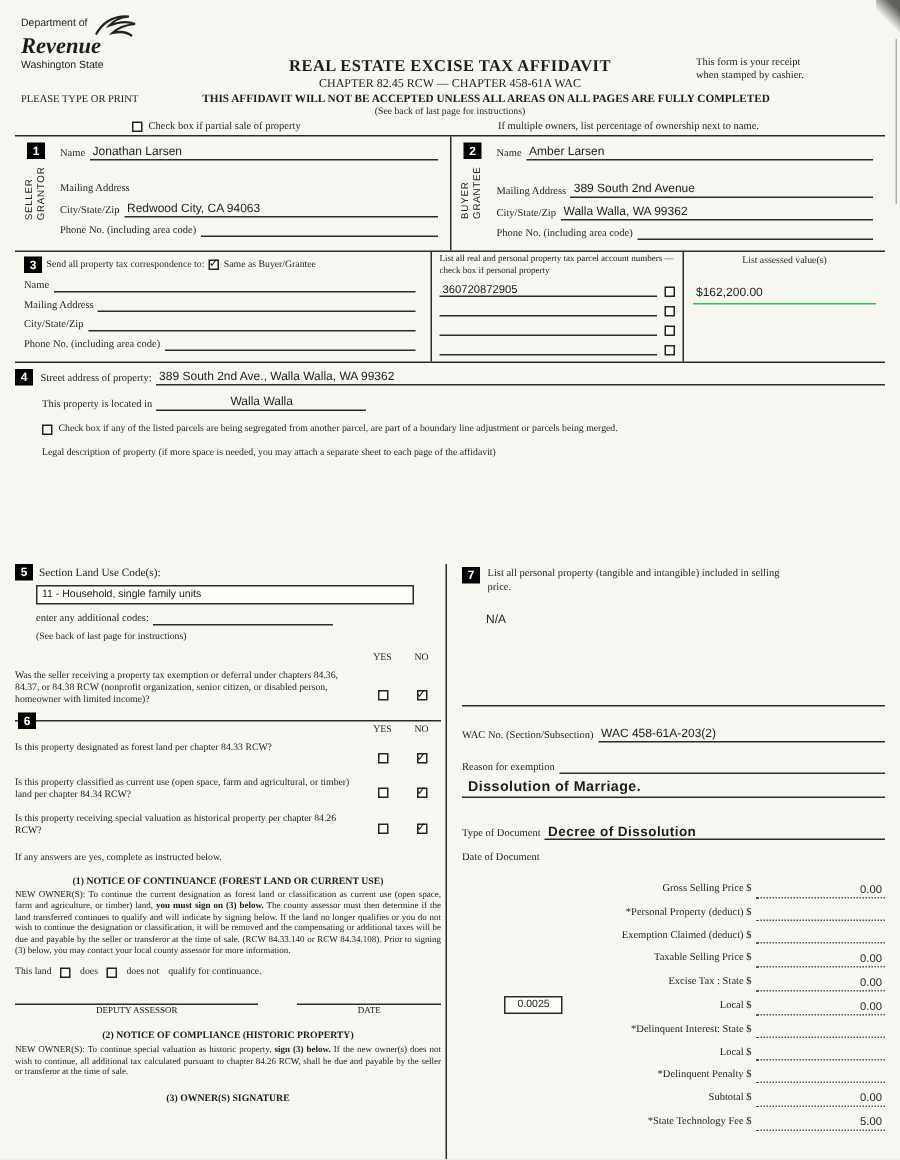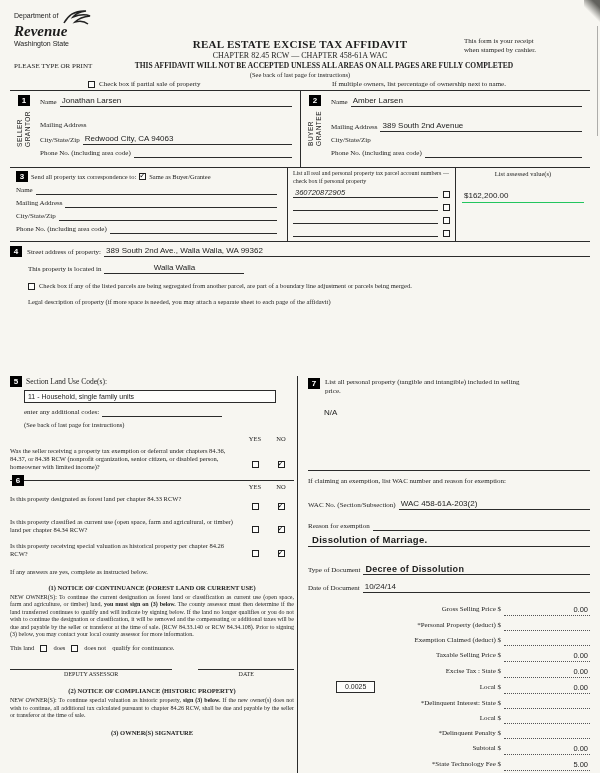--- a/index.html
+++ b/index.html
@@ -29,21 +29,21 @@
                font-family:"Liberation Sans", sans-serif; font-size:8px; line-height:10px; white-space:nowrap; }
   .vl { writing-mode:vertical-rl; transform:rotate(180deg); font:6.5px "Liberation Sans", sans-serif;
         letter-spacing:.5px; color:#222; }
   .half { width:50%; position:relative; padding:4px 8px 3px 30px; }
   .sec12 { left:10px; top:90px; width:580px; height:78px; border-top:1px solid #2b2b2b;
            border-bottom:1px solid #2b2b2b; display:flex; }
   .sec3 { left:10px; top:168px; width:580px; height:74px; border-bottom:1px solid #2b2b2b; display:flex; }
   .col1 { width:277px; padding:3px 10px 3px 6px; }
   .col2 { width:168px; border-left:1px solid #2b2b2b; padding:2px 5px; }
   .col3 { flex:1; border-left:1px solid #2b2b2b; padding:2px 6px; }
-  .prow2 { display:flex; align-items:flex-end; margin-top:4px;font-style:italic; }
+  .prow2 { display:flex; align-items:flex-end; margin-top:4px; }
   .pv { flex:1; border-bottom:1px solid #2b2b2b; font-family:"Liberation Sans",sans-serif;
         font-size:7.5px; line-height:9px; padding-left:2px; min-height:9px; }
   .sec4 { left:10px; top:242px; width:580px; }
   .leftcol  { left:10px;  top:376px; width:284px; }
   .rightcol { left:297px; top:376px; width:293px; height:397px; border-left:1px solid #2b2b2b; padding:2px 0 0 10px; }
   .yn { width:26px; text-align:center; flex:none; }
   .qrow { display:flex; align-items:flex-end; margin-top:4px; }
   .qrow .qt { flex:1; }
   .divrow { position:relative; border-top:1px solid #2b2b2b; height:13px; margin-top:9px; }
   .para { font-size:6px; line-height:7.4px; text-align:justify; margin-top:2px; }
@@ -130,20 +130,21 @@
       <div class="frow" style="margin-top:1px;">
         <span class="lab">Name</span>
         <span class="val">Amber Larsen</span>
       </div>
       <div class="frow" style="margin-top:14px;">
         <span class="lab">Mailing Address</span>
         <span class="val">389 South 2nd Avenue</span>
       </div>
       <div class="frow" style="margin-top:4px;">
         <span class="lab">City/State/Zip</span>
+        <span class="val">Walla Walla, WA 99362</span>
       </div>
       <div class="frow" style="margin-top:4px;">
         <span class="lab">Phone No. (including area code)</span>
         <span class="val"></span>
       </div>
     </div>
   </div>
 
   <div class="abs sec3">
     <div class="col1">
@@ -283,40 +284,38 @@
   </div>
 
   <div class="abs rightcol">
     <div style="display:flex; gap:5px; align-items:flex-start;">
       <span class="nb">7</span>
       <span class="t7" style="width:210px;">List all  personal property (tangible and intangible) included in selling price.</span>
     </div>
     <div class="fill" style="margin:12px 0 0 16px;">N/A</div>
 
     <div style="margin-top:52px; border-top:1px solid #2b2b2b;"></div>
-    <div class="t7" style="margin-top:6px;">If claiming an exemption, list WAC number and reason for exemption:</div>
 
     <div class="frow" style="margin-top:13px;">
       <span class="lab">WAC No. (Section/Subsection)</span>
       <span class="val">WAC 458-61A-203(2)</span>
     </div>
 
     <div class="frow" style="margin-top:12px;">
       <span class="lab">Reason for exemption</span>
       <span class="val"></span>
     </div>
     <div class="hand" style="margin-top:3px; border-bottom:1px solid #2b2b2b; padding:0 0 1px 4px;">Dissolution of Marriage.</div>
 
     <div class="frow" style="margin-top:17px;">
       <span class="lab">Type of Document</span>
       <span class="val hand" style="font-size:9px;">Decree of Dissolution</span>
     </div>
     <div class="frow" style="margin-top:7px;">
       <span class="lab">Date of Document</span>
-      <span class="val">10/24/14</span>
     </div>
 
     <div style="margin-top:12px;">
       <div class="fee">
         <span class="fl">Gross Selling Price $</span>
         <span class="fv">0.00</span>
       </div>
       <div class="fee">
         <span class="fl">*Personal Property (deduct) $</span>
         <span class="fv"></span>

